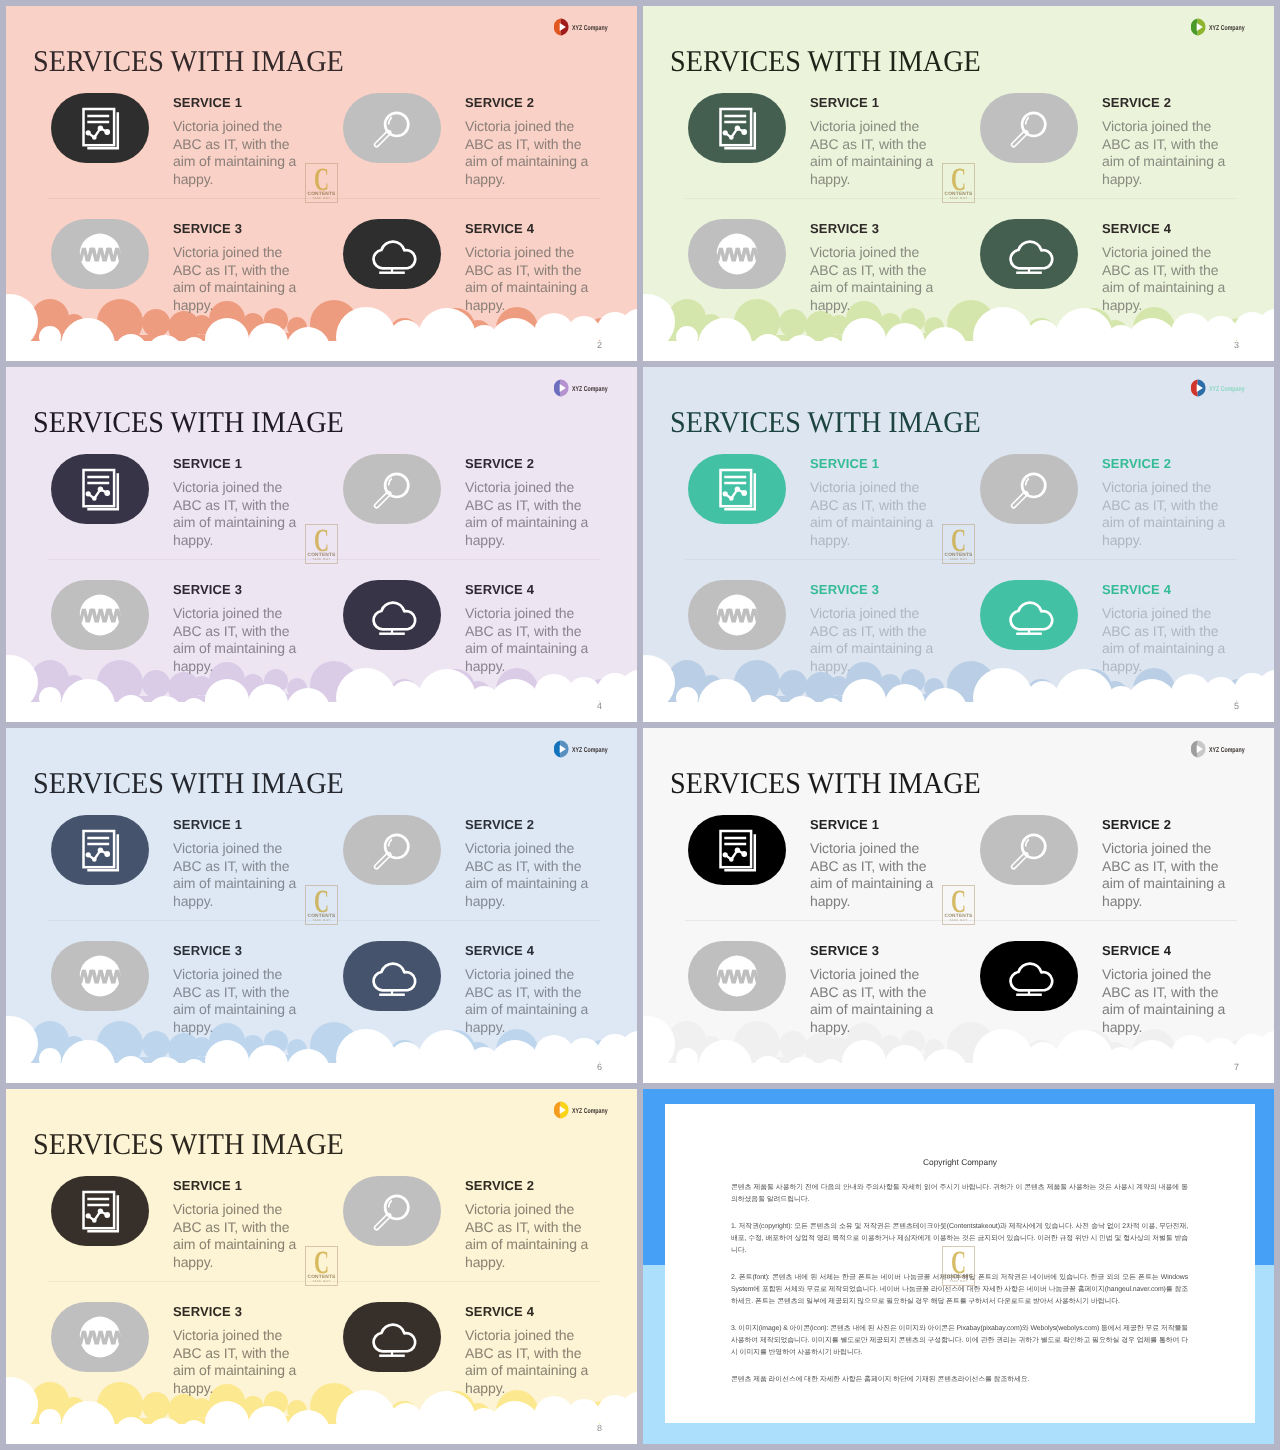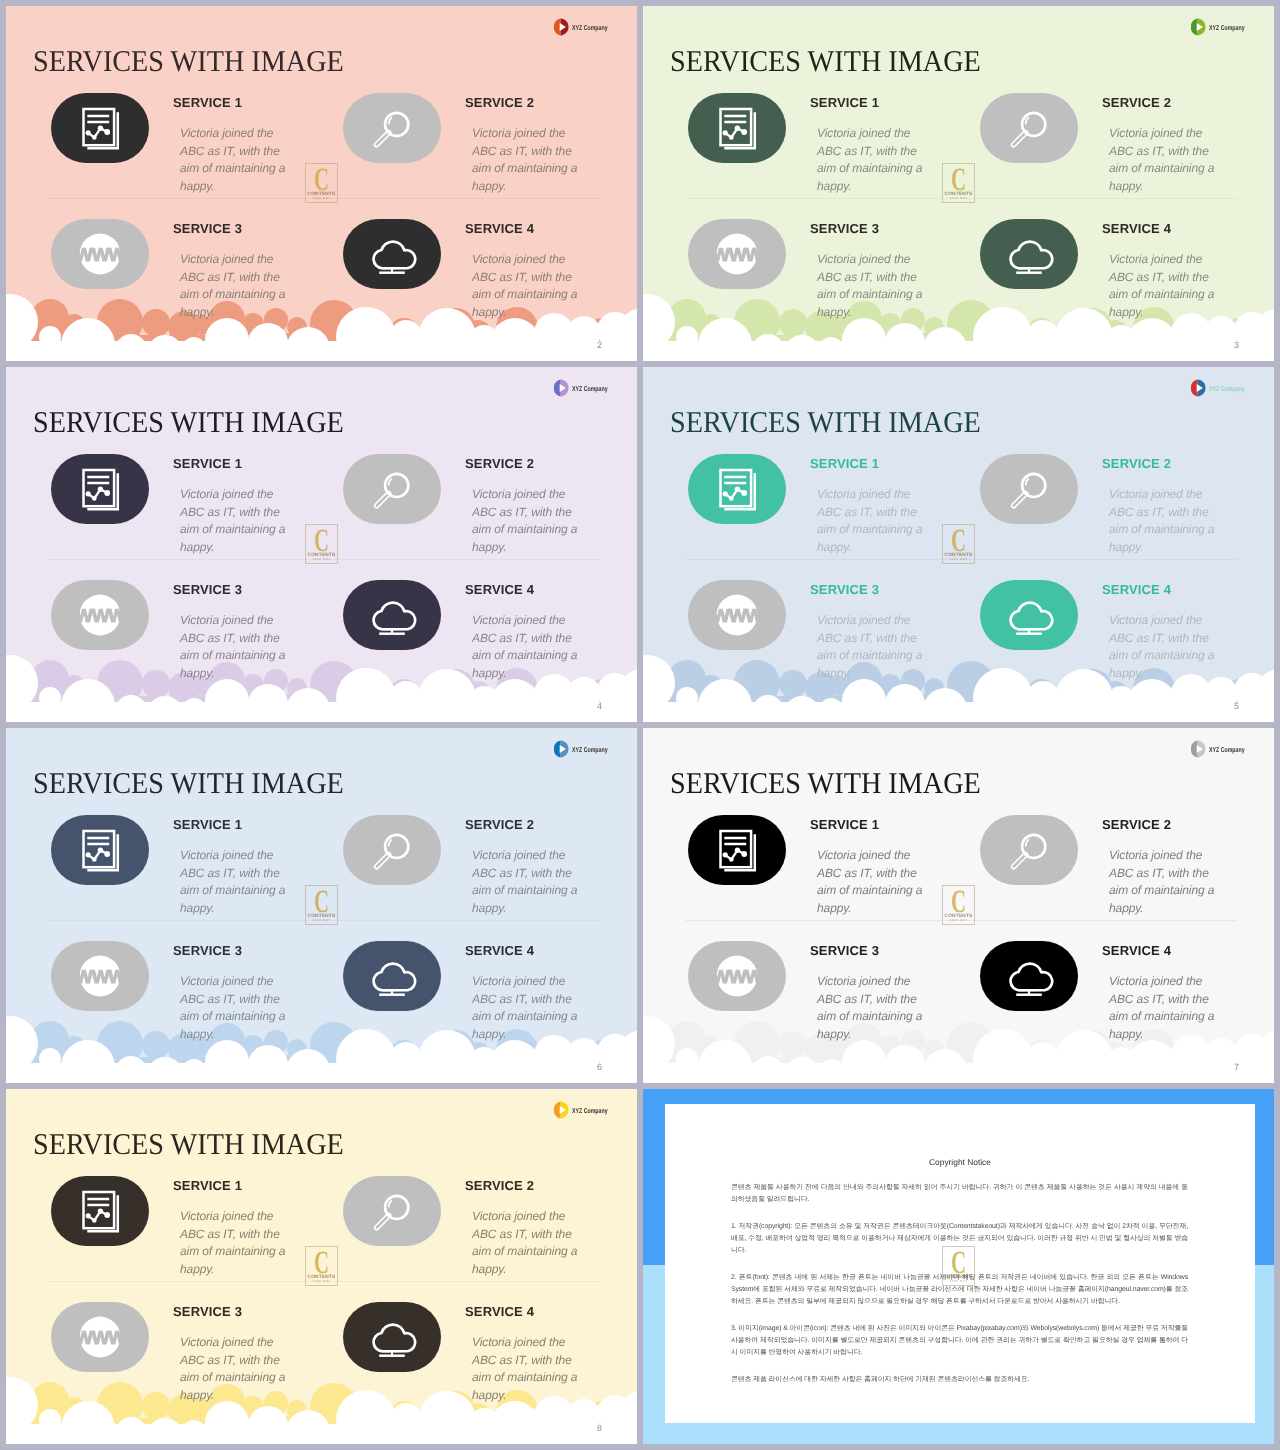--- a/index.html
+++ b/index.html
@@ -18,21 +18,21 @@
              white-space:nowrap;transform:scaleX(0.74);transform-origin:0 0;}
 
   .divider{position:absolute;left:42px;width:552px;top:192px;height:1px;}
 
   .cell{position:absolute;width:180px;height:100px;}
   .cell .ic{position:absolute;left:0;top:0;width:98px;height:70px;border-radius:35px;}
   .cell .ic{display:flex;align-items:center;justify-content:center;}
   .cell .ic svg{display:block;}
   .cell .tx{position:absolute;left:122px;top:0;width:124px;}
   .cell h3{margin:0;font-size:13px;font-weight:bold;letter-spacing:0.15px;line-height:13px;padding-top:3px;}
-  .cell p{margin:7px;padding-top:9px;font-size:12px;line-height:17.7px;letter-spacing:-0.1px;font-style:italic;}
+  .cell p{margin:0;padding-top:9px;font-size:14px;line-height:17.7px;letter-spacing:-0.1px;}
 
   .pnum{position:absolute;left:591px;top:335px;font-size:9px;line-height:9px;}
 
   .clouds{position:absolute;left:0;top:277px;width:631px;height:78px;}
   .clouds svg{display:block;}
 
   .wm{position:absolute;left:299px;top:157px;width:33px;height:40px;}
   .wm svg{display:block;}
 
   .cs-top{position:absolute;left:0;top:0;width:631px;height:176px;}
@@ -1088,21 +1088,21 @@
  <text x="16.5" y="32" text-anchor="middle" font-family="Liberation Sans,sans-serif" font-size="4.8" font-weight="bold" fill="#7A6236" letter-spacing="0.2">CONTENTS</text>
  <text x="16.5" y="36.1" text-anchor="middle" font-family="Liberation Sans,sans-serif" font-size="2.9" fill="#9C8459" letter-spacing="0.45">TAKE OUT</text>
         </svg>
       </div>
       <div class="pnum" style="color: rgb(140, 140, 140);">8</div>
     </div>
     <div class="slide" style="left: 643px; top: 1089px; background: rgb(172, 223, 252);">
       <div class="cs-top" style="background: rgb(69, 160, 246);"></div>
       <div class="cs-bot" style="background: rgb(172, 223, 252);"></div>
       <div class="cs-card" style="background: rgb(255, 255, 255);">
-        <div class="cs-sub" style="color: rgb(51, 51, 51);">Copyright Notice</div>
+        <div class="cs-sub" style="color: rgb(51, 51, 51);">Copyright Company</div>
         <div class="cs-body">
           <p style="color: rgb(74, 74, 74);">콘텐츠 제품을 사용하기 전에 다음의 안내와 주의사항을 자세히 읽어 주시기 바랍니다. 귀하가 이 콘텐츠 제품을 사용하는 것은 사용시 계약의 내용에 동의하셨음을 알려드립니다.</p>
           <p style="color: rgb(74, 74, 74);">1. 저작권(copyright): 모든 콘텐츠의 소유 및 저작권은 콘텐츠테이크아웃(Contentstakeout)과 제작사에게 있습니다. 사전 승낙 없이 2차적 이용, 무단전재, 배포, 수정, 배포하여 상업적 영리 목적으로 이용하거나 제삼자에게 이용하는 것은 금지되어 있습니다. 이러한 규정 위반 시 민법 및 형사상의 처벌을 받습니다.</p>
           <p style="color: rgb(74, 74, 74);">2. 폰트(font): 콘텐츠 내에 된 서체는 한글 폰트는 네이버 나눔글꼴 서체이며 해당 폰트의 저작권은 네이버에 있습니다. 한글 외의 모든 폰트는 Windows System에 포함된 서체와 무료로 제작되었습니다. 네이버 나눔글꼴 라이선스에 대한 자세한 사항은 네이버 나눔글꼴 홈페이지(hangeul.naver.com)를 참조하세요. 폰트는 콘텐츠의 일부에 제공되지 않으므로 필요하실 경우 해당 폰트를 구하셔서 다운로드로 받아서 사용하시기 바랍니다.</p>
           <p style="color: rgb(74, 74, 74);">3. 이미지(image) &amp; 아이콘(icon): 콘텐츠 내에 된 사진은 이미지와 아이콘은 Pixabay(pixabay.com)와 Webolys(webolys.com) 등에서 제공한 무료 저작물을 사용하여 제작되었습니다. 이미지를 별도로만 제공되지 콘텐츠의 구성합니다. 이에 관한 권리는 귀하가 별도로 확인하고 필요하실 경우 업체를 통하여 다시 이미지를 반영하여 사용하시기 바랍니다.</p>
           <p style="color: rgb(74, 74, 74);">콘텐츠 제품 라이선스에 대한 자세한 사항은 홈페이지 하단에 기재된 콘텐츠라이선스를 참조하세요.</p>
         </div>
         <div class="cs-wm"><svg width="33" height="40" viewBox="0 0 33 40" opacity="0.72">
  <rect x="0.5" y="0.5" width="32" height="39" fill="none" stroke="#BCA383" stroke-width="0.8"></rect>
  <g transform="translate(16.5 0) scale(0.64 1) translate(-16.5 0)">

